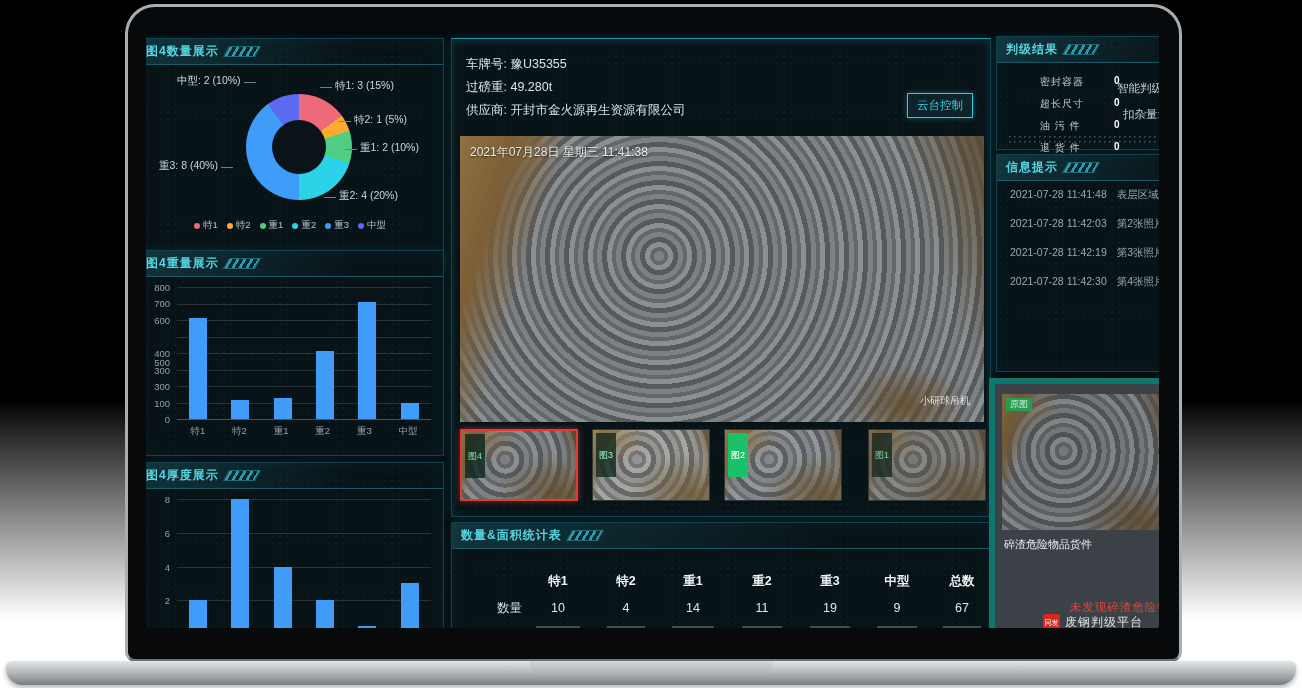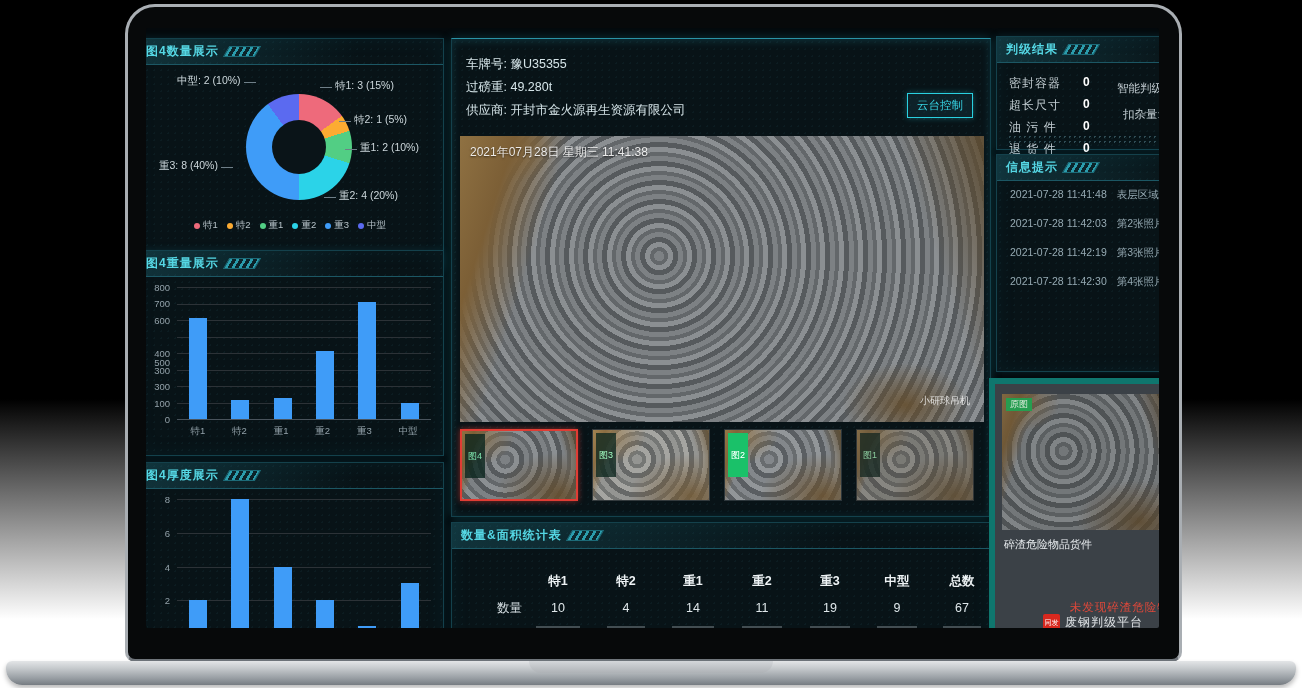--- a/index.html
+++ b/index.html
@@ -98,31 +98,31 @@
   .pstamp{position:absolute;left:10px;top:8px;font-size:12px;color:rgba(255,255,255,.88);text-shadow:0 1px 2px rgba(0,0,0,.6);}
   .pwm{position:absolute;right:14px;bottom:14px;font-size:10px;color:rgba(255,255,255,.8);}
   .thumbs{position:absolute;left:8px;top:390px;display:flex;gap:14px;}
   .thumb{position:relative;width:118px;height:72px;box-sizing:border-box;border:1px solid #2a3338;}
   .thumb.sel{border:2px solid #e03c34;box-shadow:0 0 6px rgba(224,60,52,.6);}
   .tbadge{position:absolute;left:3px;top:3px;font-size:9px;line-height:12px;padding:16px 3px;
     background:rgba(8,36,28,.78);color:#7fe6b0;}
   .tbadge.green{background:#19b864;color:#fff;}
   .t2{filter:brightness(1.12) sepia(.15);}
   .t3{filter:brightness(1.05);}
-  .t4{filter:brightness(.9) contrast(.92) sepia(.2);}
+  .t4{filter:brightness(.9) contrast(.92) sepia(.2);margin-left:12px;}
   
   .stat-table{position:absolute;left:12px;right:6px;top:46px;display:grid;
     grid-template-columns:58px 72px 64px 70px 68px 68px 66px 64px;row-gap:3px;}
   .stat-table .cell{height:24px;line-height:24px;text-align:center;font-size:12.5px;color:#dfe7ea;}
   .stat-table .hcell{font-weight:bold;color:#eef3f5;}
   .stat-table .lcell{text-align:right;padding-left:10px;color:#d5dee2;}
   .stat-table .ghost{background:linear-gradient(180deg,transparent 0 3px,rgba(154,164,170,.4) 3px 9px,transparent 9px);
     width:60%;margin:0 auto;}
   
-  .grow{position:absolute;font-size:12px;color:#c3ced3;letter-spacing:1px;white-space:nowrap;}
+  .grow{position:absolute;font-size:10px;color:#c3ced3;letter-spacing:1px;white-space:nowrap;margin-left:31px;}
   .grow b{position:absolute;left:74px;color:#fff;font-weight:bold;letter-spacing:0;}
   .gx{position:absolute;font-size:11.5px;color:#c3ced3;white-space:nowrap;}
   .dots{position:absolute;left:10px;right:6px;bottom:5px;height:10px;
     background:radial-gradient(rgba(120,180,195,.35) 1px,transparent 1px);background-size:5px 5px;}
   
   .log-row{position:absolute;left:13px;font-size:10.5px;color:#96aab3;white-space:nowrap;}
   .log-row .lt{margin-right:10px;}
   
   .dimg{position:absolute;left:7px;top:10px;width:162px;height:136px;filter:brightness(.92) saturate(.9);}
   .dbadge{position:absolute;left:4px;top:4px;font-size:9px;line-height:13px;padding:0 4px;background:#1fae52;color:#eaffea;}

